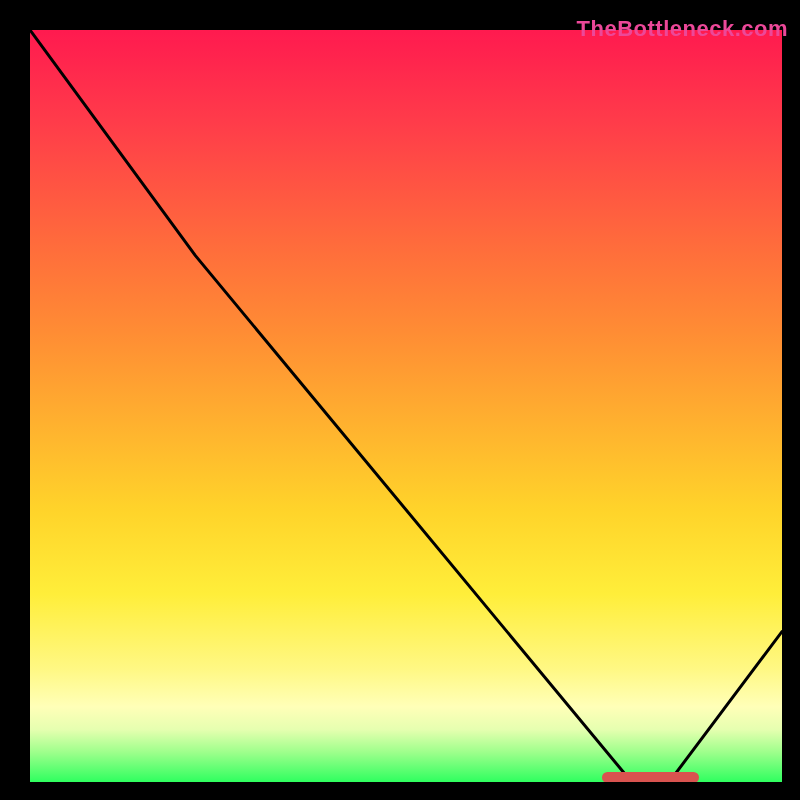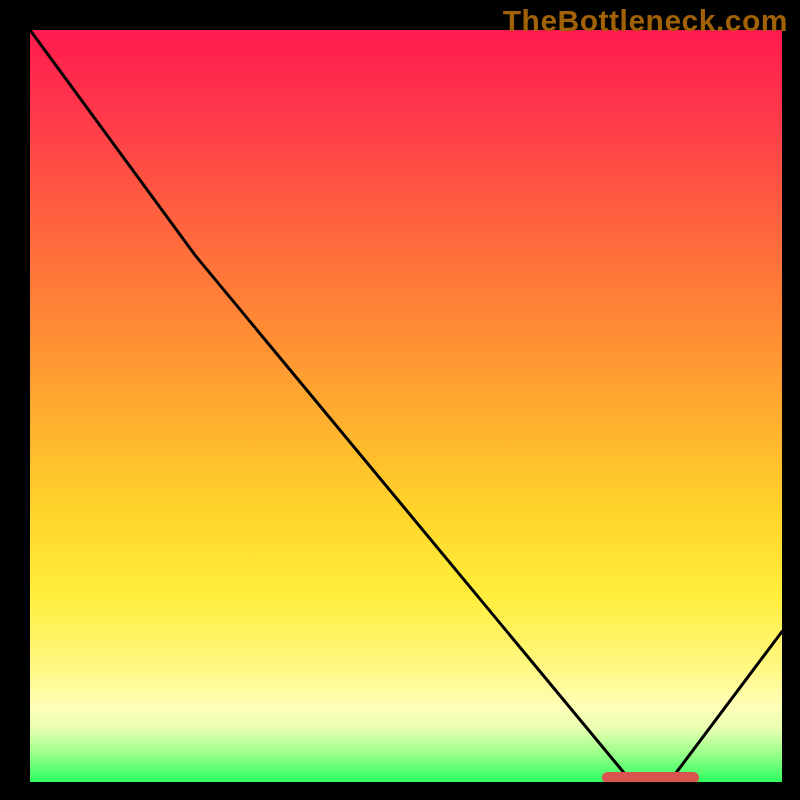--- a/index.html
+++ b/index.html
@@ -12,24 +12,24 @@
     font-family: Arial, Helvetica, sans-serif;
   }
   .chart-container {
     position: relative;
     width: 800px;
     height: 800px;
     background: #000;
   }
   .watermark {
     position: absolute;
-    top: 4px;
+    top: 16px;
     right: 12px;
-    color: #a16207;
-    font-size: 30px;
+    color: #ec4899;
+    font-size: 22px;
     font-weight: bold;
     letter-spacing: 0.5px;
     z-index: 10;
   }
   .plot-area {
     position: absolute;
     left: 30px;
     top: 30px;
     width: 752px;
     height: 752px;

